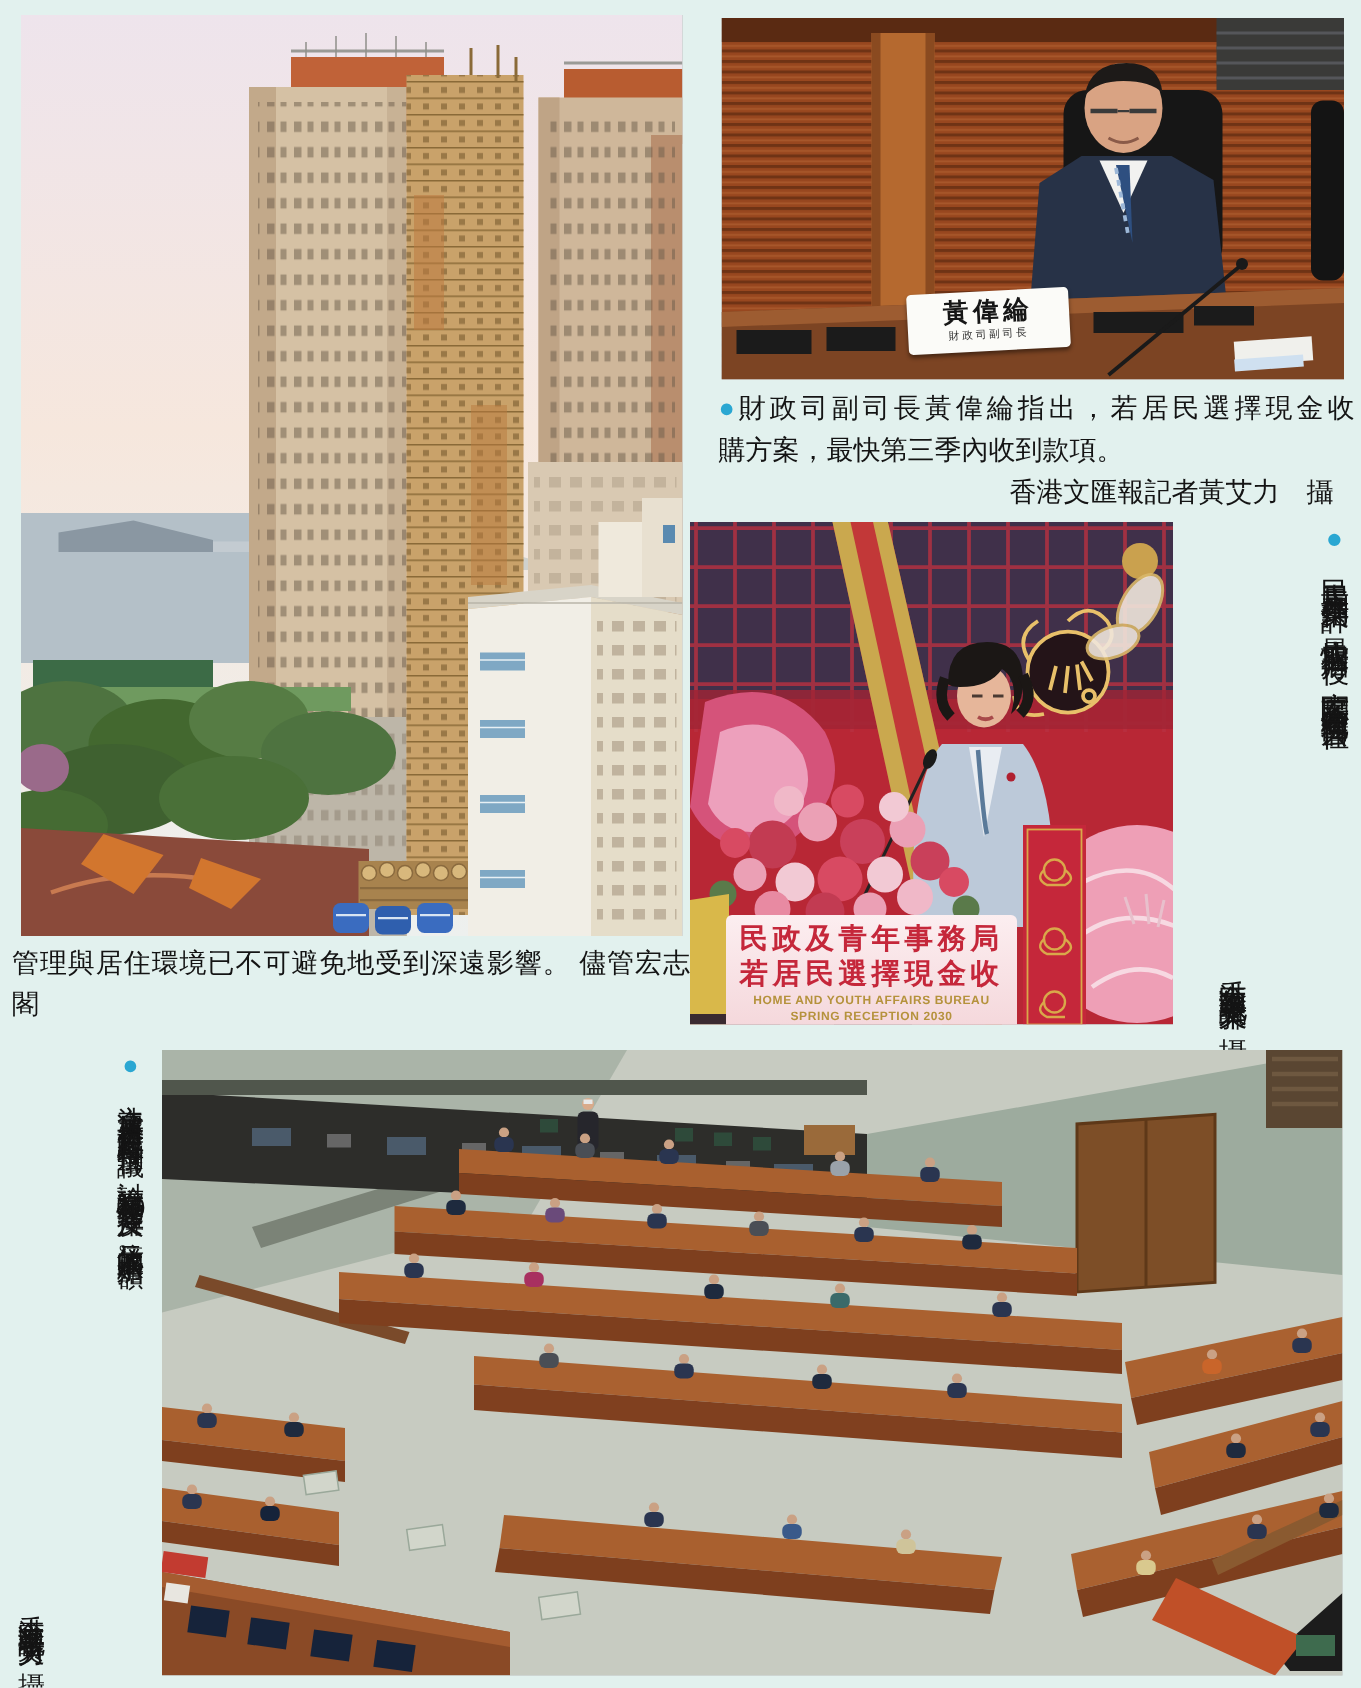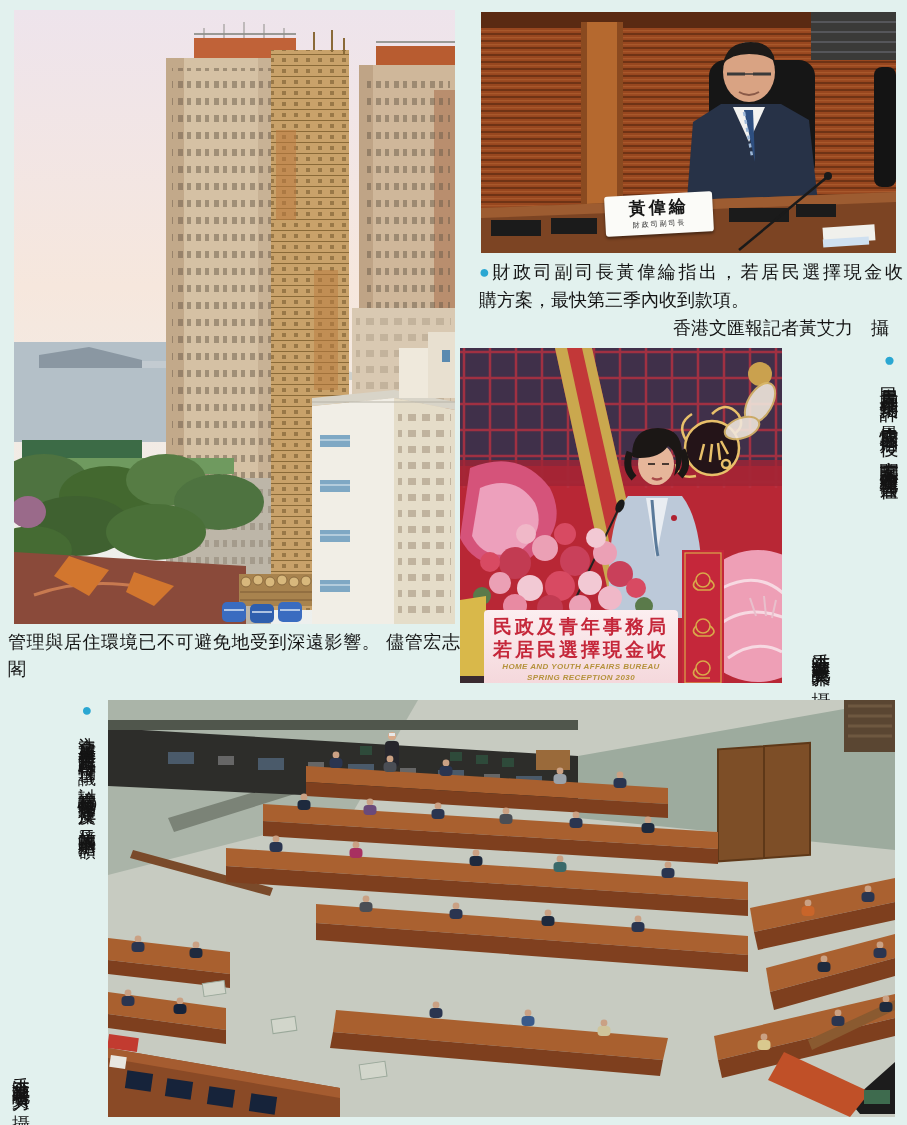--- a/index.html
+++ b/index.html
@@ -46,21 +46,21 @@
   .plate-name{font-size:17px;font-weight:bold;letter-spacing:3px;color:#161616;line-height:22px;margin-top:3px;}
   .plate-title{font-size:7px;letter-spacing:2px;color:#2a2a2a;line-height:9px;}
   .podium-sign{
     position:absolute;left:24px;top:262px;width:194px;height:80px;
     background:linear-gradient(#fceef0,#f4d6da);
     text-align:center;border-radius:4px 4px 0 0;
   }
   .sign-cn{font-family:"Liberation Serif","DejaVu Serif",serif;font-weight:bold;
     color:#c5273a;font-size:19px;line-height:23px;letter-spacing:3px;}
   .sign-cn.first{padding-top:5px;}
-  .sign-en{color:#b5923c;font-weight:bold;font-size:8px;line-height:11px;letter-spacing:.4px;font-style:italic;}
+  .sign-en{color:#b5923c;font-weight:bold;font-size:8px;line-height:11px;letter-spacing:.4px;}
 </style>
 </head>
 <body>
 
 <div class="photo" id="photo-buildings">
   <svg width="441" height="614" viewBox="0 0 441 614">
     <defs>
       <linearGradient id="sky" x1="0" y1="0" x2="0" y2="1">
         <stop offset="0" stop-color="#eee4ec"></stop>
           <stop offset=".45" stop-color="#f6e7dd"></stop>

